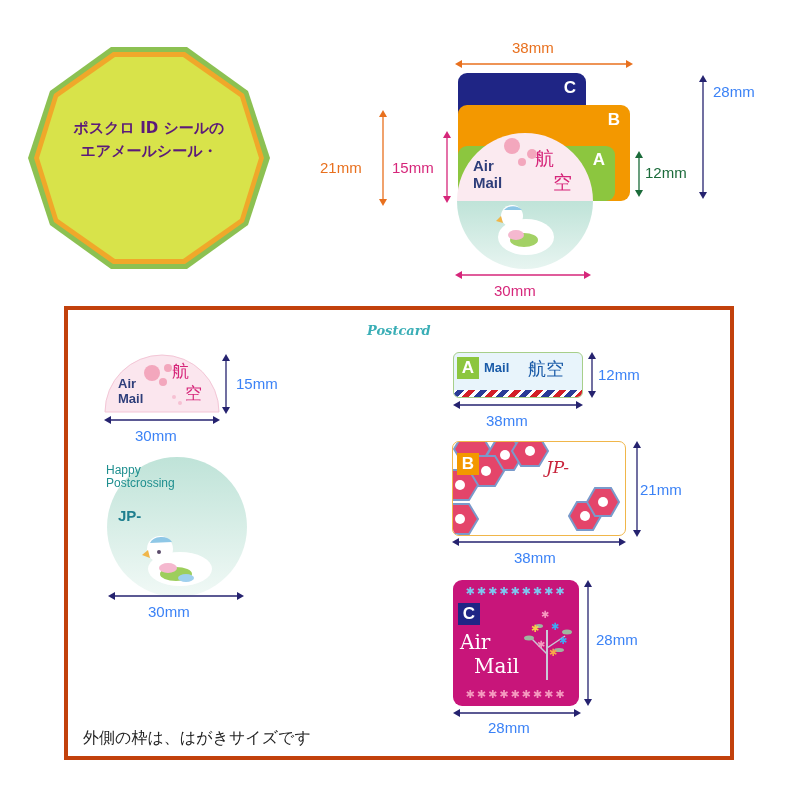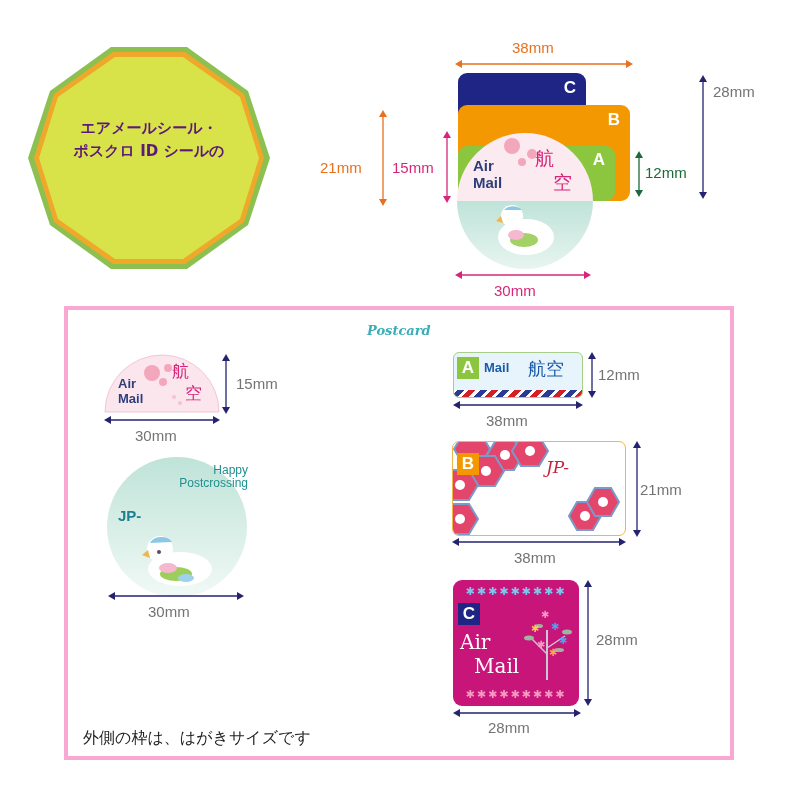--- a/index.html
+++ b/index.html
@@ -2,43 +2,43 @@
 <html><head>
 <meta charset="utf-8">
 <style>
   html, body { margin:0; padding:0; }
   body { width:800px; height:800px; background:#ffffff; position:relative; overflow:hidden;
          font-family:"DejaVu Sans", sans-serif; }
   .abs { position:absolute; }
   .dim { font-family:"Liberation Sans", sans-serif; font-size:15px; line-height:1; white-space:nowrap; }
   .dim-orange { color:#e8701e; }
   .dim-magenta { color:#d6267a; }
-  .dim-navy { color:#737373; }
+  .dim-navy { color:#3b82f6; }
   .dim-green { color:#1b6b3a; }
   .title-badge { left:28px; top:45px; width:242px; height:226px; }
   .title-text { position:absolute; left:0; top:72px; width:242px; text-align:center;
                 color:#5b1a7a; font-weight:bold; font-size:15px; line-height:23px; }
   .card { position:absolute; border-radius:9px; }
   .card-letter { position:absolute; color:#fff; font-weight:bold; font-family:"Liberation Sans", sans-serif; font-size:17px; }
-  .postcard { left:64px; top:306px; width:670px; height:454px; border:4px solid #f9a8d4; box-sizing:border-box; background:#fff; }
+  .postcard { left:64px; top:306px; width:670px; height:454px; border:4px solid #c2410c; box-sizing:border-box; background:#fff; }
   .pc-label { font-family:"DejaVu Serif", serif; font-style:italic; font-weight:bold; color:#3aaeb6; font-size:13px; }
   .note { font-size:16px; color:#222; font-family:"DejaVu Sans", sans-serif; }
 </style>
 </head>
 <body>
 
 <div class="abs title-badge">
   <svg width="242" height="226" viewBox="0 0 242 226">
     <polygon points="83,2 159,2 220,46 242,113 220,180 159,224 83,224 22,180 0,113 22,46" fill="#8cc152"></polygon>
     <polygon points="85,7 157,7 216,49 236,113 216,177 157,219 85,219 26,177 6,113 26,49" fill="#f0a82a"></polygon>
     <polygon points="87,12 155,12 212,52 231,113 212,174 155,214 87,214 30,174 11,113 30,52" fill="#d8e34a"></polygon>
   </svg>
   <div class="title-text">
+    <div>ポスクロ ID シールの</div>
     <div>エアメールシール・</div>
-    <div>ポスクロ ID シールの</div>
   </div>
 </div>
 
 <div class="abs" style="left:0;top:0;width:800px;height:305px;">
 
   <div class="abs dim dim-orange" style="left:512px;top:40px;">38mm</div>
   <svg class="abs" style="left:455px;top:58px;" width="178" height="12">
     <line x1="3" y1="6" x2="175" y2="6" stroke="#e8701e" stroke-width="1.3"></line>
     <polygon points="0,6 7,2 7,10" fill="#e8701e"></polygon>
       <polygon points="178,6 171,2 171,10" fill="#e8701e"></polygon>
@@ -163,21 +163,21 @@
     <circle cx="71" cy="71" r="70" fill="url(#gteal2)"></circle>
     <ellipse cx="74" cy="113" rx="32" ry="17" fill="#ffffff"></ellipse>
     <circle cx="54" cy="93" r="13" fill="#ffffff"></circle>
     <path d="M44,87 A12,9 0 0 1 66,86 Z" fill="#8ec7e6"></path>
     <polygon points="42,94 36,99 44,102" fill="#f0b64a"></polygon>
     <circle cx="53" cy="96" r="2" fill="#5a4a6a"></circle>
     <ellipse cx="70" cy="118" rx="16" ry="7" fill="#8cc63f" opacity="0.85"></ellipse>
     <ellipse cx="62" cy="112" rx="9" ry="5" fill="#f5b8cf"></ellipse>
     <ellipse cx="80" cy="122" rx="8" ry="4" fill="#9fd0ee"></ellipse>
   </svg>
-  <div class="abs" style="left:38px;top:154px;width:142px;text-align:right;font-family:'Liberation Sans',sans-serif;color:#1f8f8f;font-size:12px;line-height:13px;">
+  <div class="abs" style="left:38px;top:154px;width:142px;text-align:left;font-family:'Liberation Sans',sans-serif;color:#1f8f8f;font-size:12px;line-height:13px;">
     <div>Happy</div>
     <div>Postcrossing</div>
   </div>
   <div class="abs" style="left:50px;top:197px;font-family:'Liberation Sans',sans-serif;font-weight:bold;color:#1f7f8f;font-size:15px;">JP-</div>
   <svg class="abs" style="left:40px;top:280px;" width="136" height="12">
     <line x1="3" y1="6" x2="133" y2="6" stroke="#25226f" stroke-width="1.3"></line>
     <polygon points="0,6 7,2 7,10" fill="#25226f"></polygon>
       <polygon points="136,6 129,2 129,10" fill="#25226f"></polygon>
   </svg>
   <div class="abs dim dim-navy" style="left:80px;top:294px;">30mm</div>

